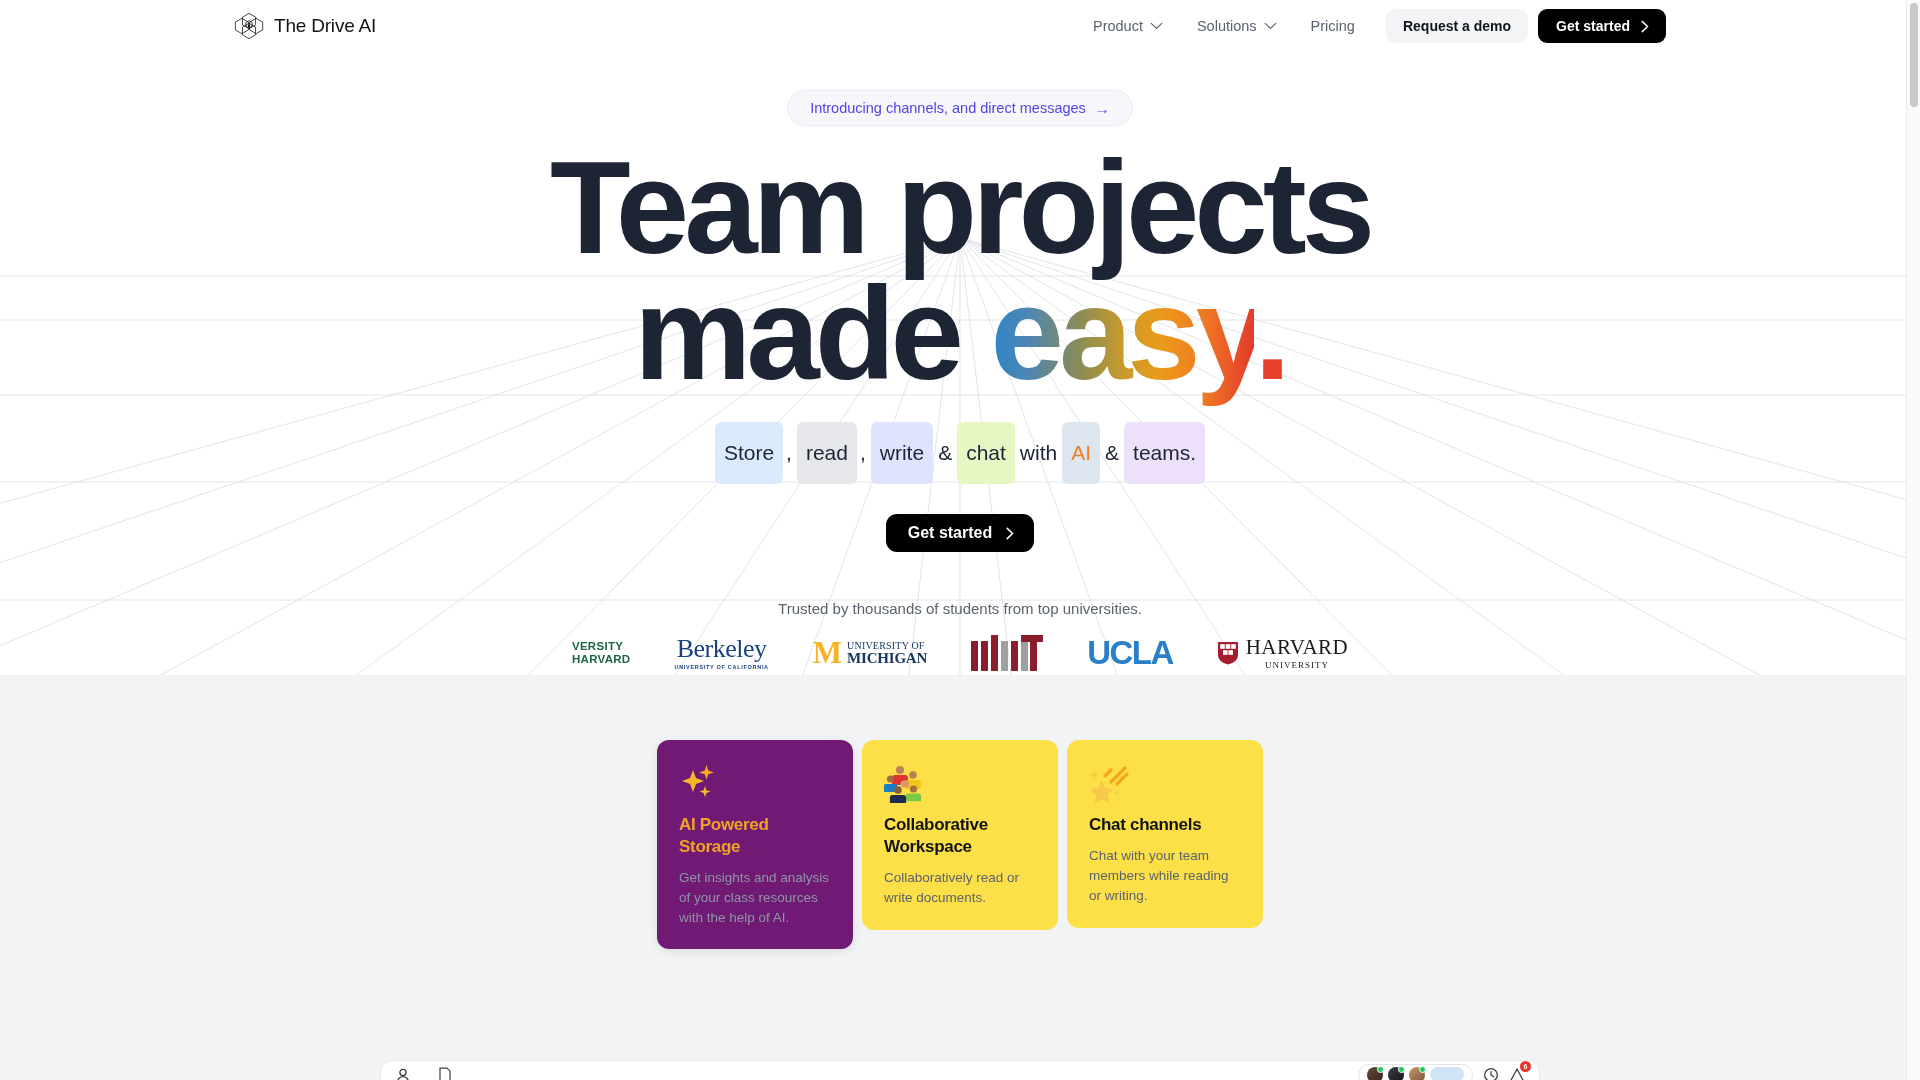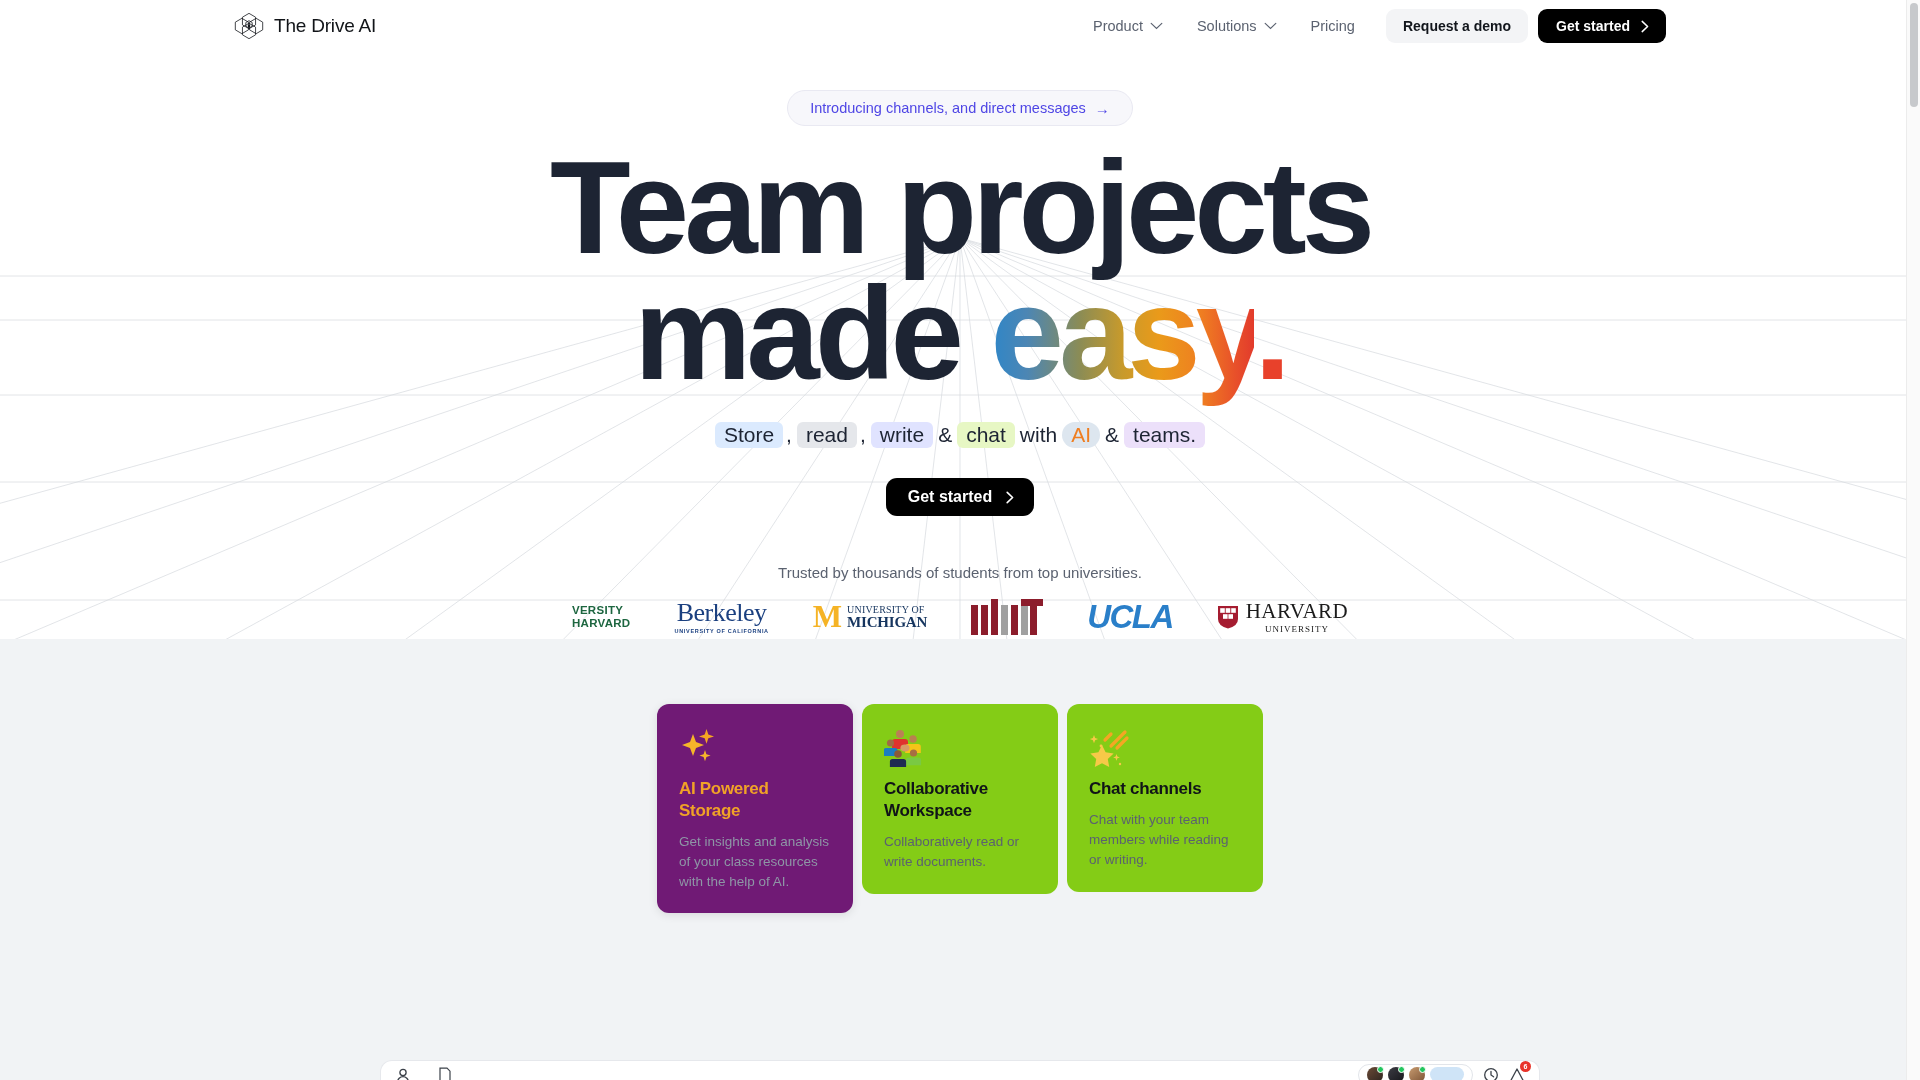--- a/index.html
+++ b/index.html
@@ -154,21 +154,21 @@
     font-weight: 500;
     display: flex;
     align-items: center;
     justify-content: center;
     gap: 5px;
     flex-wrap: nowrap;
   }
   .chip {
     display: inline-block;
     border-radius: 6px;
-    padding: 1px 9px;
+    padding: 19px 9px;
   }
   .sub .punc { color: #1d2433; margin-left: -2px; }
 
   .cta-wrap { margin-top: 30px; }
   .btn-hero {
     background: #000;
     color: #fff;
     font-size: 16px;
     font-weight: 600;
     border-radius: 11px;
@@ -196,21 +196,21 @@
   .ualberta { font-size: 11.5px; font-weight: 700; color: #1d6640; line-height: 1.12; letter-spacing: 0.3px; text-align: left; }
   .berkeley-w { text-align: center; }
   .berkeley { font-family: "Liberation Serif", serif; font-size: 26px; color: #1b4080; line-height: 1; letter-spacing: -0.5px; }
   .berkeley-sub { font-size: 5.5px; color: #1b4080; letter-spacing: 0.7px; margin-top: 2px; font-weight: 700; }
   .umich { display: flex; align-items: center; gap: 5px; }
   .umich-m { font-family: "Liberation Serif", serif; font-size: 31px; font-weight: 700; color: #f5b325; line-height: 0.8; }
   .umich-t { text-align: left; font-family: "Liberation Serif", serif; color: #16355f; }
   .umich-t1 { font-size: 10px; letter-spacing: 0.2px; }
   .umich-t2 { font-size: 15px; font-weight: 700; letter-spacing: -0.2px; line-height: 1; }
   .mit svg { display: block; }
-  .ucla { font-family: "Liberation Sans", sans-serif; font-size: 33px; font-weight: 700; color: #2a7fc9; letter-spacing: -1.5px; font-style: italic; }
+  .ucla { font-family: "Liberation Sans", sans-serif; font-size: 33px; font-weight: 700; color: #2a7fc9; letter-spacing: -1.5px; }
   .harvard { display: flex; align-items: center; gap: 7px; }
   .harvard-t { font-family: "Liberation Serif", serif; color: #1b1b1b; text-align: center; }
   .harvard-t1 { font-size: 21px; letter-spacing: 0.4px; line-height: 1; }
   .harvard-t2 { font-size: 9px; letter-spacing: 1px; margin-top: 2px; }
 
   
   .features-section {
     position: relative;
     z-index: 10;
     margin-top: 0;
@@ -228,21 +228,21 @@
     width: 196px;
     border-radius: 12px;
     padding: 24px 22px 22px 22px;
   }
   .card-dark {
     background: #701a75;
     min-height: 176px;
     box-shadow: 0 2px 10px rgba(0,0,0,0.10);
   }
   .card-light {
-    background: #84cc16;
+    background: #fde047;
     min-height: 152px;
   }
   .card-light.tall { min-height: 156px; }
   .card-ic { font-size: 31px; line-height: 1; height: 42px; display:block; }
   .card-ic svg { display: block; }
   .card-title { font-size: 17px; font-weight: 700; line-height: 1.28; margin-top: 8px; letter-spacing: -0.3px; }
   .card-dark .card-title { color: #f0a227; }
   .card-light .card-title { color: #101418; }
   .card-body { font-size: 13.5px; line-height: 1.48; margin-top: 10px; }
   .card-dark .card-body { color: #8e96a6; }
@@ -420,21 +420,21 @@
 
     <div class="sub" id="subtitle">
         <span class="chip" style="background: rgb(219, 234, 254); color: rgb(29, 36, 51);">Store</span>
         <span class="punc">,</span>
         <span class="chip" style="background: rgb(229, 231, 235); color: rgb(29, 36, 51);">read</span>
         <span class="punc">,</span>
         <span class="chip" style="background: rgb(224, 227, 255); color: rgb(29, 36, 51);">write</span>
         <span style="color: rgb(29, 36, 51);">&amp;</span>
         <span class="chip" style="background: rgb(231, 247, 196); color: rgb(29, 36, 51);">chat</span>
         <span style="color: rgb(29, 36, 51);">with</span>
-        <span class="chip" style="background: rgb(221, 230, 239); color: rgb(239, 126, 33); border-radius: 13px;">AI</span>
+        <span class="chip" style="background: rgb(221, 230, 239); color: rgb(239, 126, 33);">AI</span>
         <span style="color: rgb(29, 36, 51);">&amp;</span>
         <span class="chip" style="background: rgb(236, 224, 250); color: rgb(29, 36, 51);">teams.</span>
       </div>
 
     <div class="cta-wrap">
       <button class="btn btn-hero">
         <span>Get started</span>
         <svg class="arrow-ic" viewBox="0 0 12 13">
             <path d="M3.2 1.4 L8.6 6.5 L3.2 11.6" fill="none" stroke="#fff" stroke-width="1.6" stroke-linecap="round" stroke-linejoin="round"></path>
           </svg>

